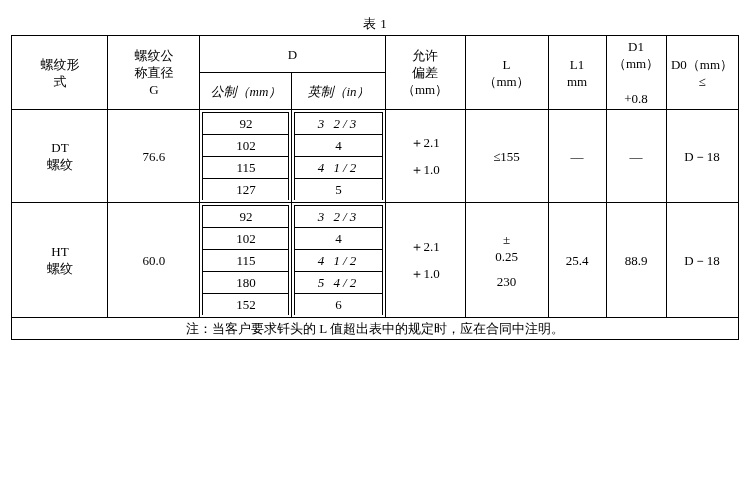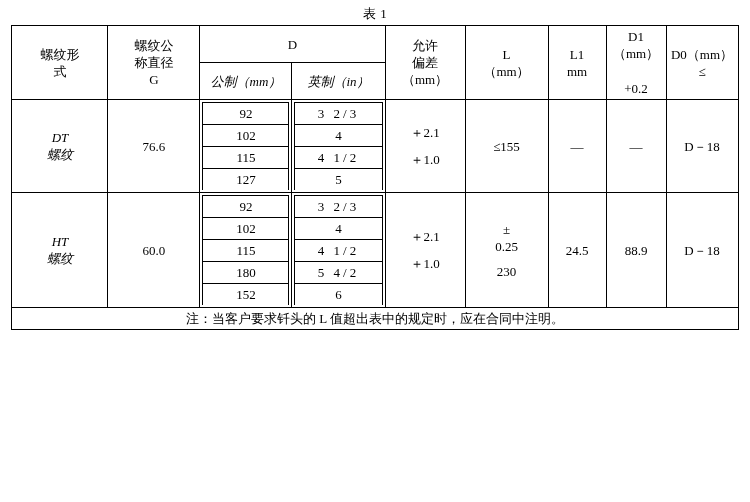--- a/index.html
+++ b/index.html
@@ -18,21 +18,21 @@
   .page {
     width: 750px;
     height: 502px;
     position: relative;
     box-sizing: border-box;
   }
   .caption {
     text-align: center;
     font-size: 13px;
     line-height: 16px;
-    padding-top: 6px;
+    padding-top: 16px;
     padding-bottom: 3px;
     letter-spacing: 0.5px;
   }
   table.main {
     border-collapse: collapse;
     margin: 0 auto;
     width: 706px;
     table-layout: fixed;
     border: 1.5px solid #000;
   }
@@ -50,21 +50,20 @@
     line-height: 19px;
   }
   .hdr-cell div { white-space: nowrap; }
   .sub {
     font-size: 13px;
     font-style: italic;
   }
   .grp-label {
     font-size: 13px;
     line-height: 22px;
-    font-style: italic;
   }
   .inner-table {
     border-collapse: collapse;
     width: 100%;
     table-layout: fixed;
   }
   .inner-table td {
     border: 0;
     border-bottom: 1px solid #000;
     font-size: 13px;
@@ -79,21 +78,21 @@
   td.nopad {
     padding: 0;
   }
   .note {
     font-size: 13px;
     line-height: 18px;
     text-align: left;
     padding: 6px 10px 6px 12px;
   }
   .tol-line { display:block; }
-  .sp { letter-spacing: 3px; }
+  .sp { letter-spacing: 3px; font-style: italic; }
 </style>
 </head>
 <body>
 
 <div class="page">
 
   <div class="caption">表 1</div>
 
   <table class="main">
     <colgroup>
@@ -130,21 +129,21 @@
           <div>（mm）</div>
         </td>
         <td rowspan="2" class="hdr-cell">
           <div>L1</div>
           <div>mm</div>
         </td>
         <td rowspan="2" class="hdr-cell">
           <div>D1</div>
           <div>（mm）</div>
           <div style="height:18px"></div>
-          <div>+0.2</div>
+          <div>+0.8</div>
         </td>
         <td rowspan="2" class="hdr-cell">
           <div>D0（mm）</div>
           <div>≤</div>
         </td>
       </tr>
       <tr>
         <td class="sub">公制（mm）</td>
         <td class="sub">英制（in）</td>
       </tr>
@@ -257,21 +256,21 @@
           <span class="tol-line">＋2.1</span>
           <span style="display:block;height:10px"></span>
           <span class="tol-line">＋1.0</span>
         </td>
         <td>
           <span class="tol-line">±</span>
           <span class="tol-line">0.25</span>
           <span style="display:block;height:8px"></span>
           <span class="tol-line">230</span>
         </td>
-        <td>24.5</td>
+        <td>25.4</td>
         <td>88.9</td>
         <td>D－18</td>
       </tr>
 
       <tr>
         <td colspan="9" class="note">注：当客户要求钎头的 L 值超出表中的规定时，应在合同中注明。</td>
       </tr>
     </tbody>
   </table>
 

